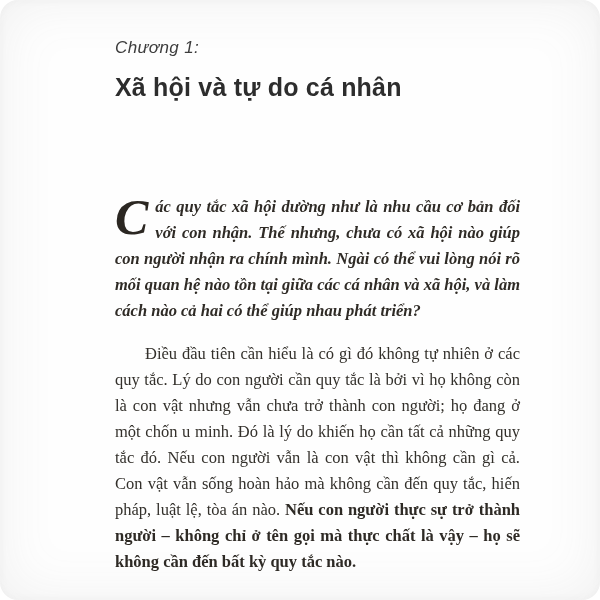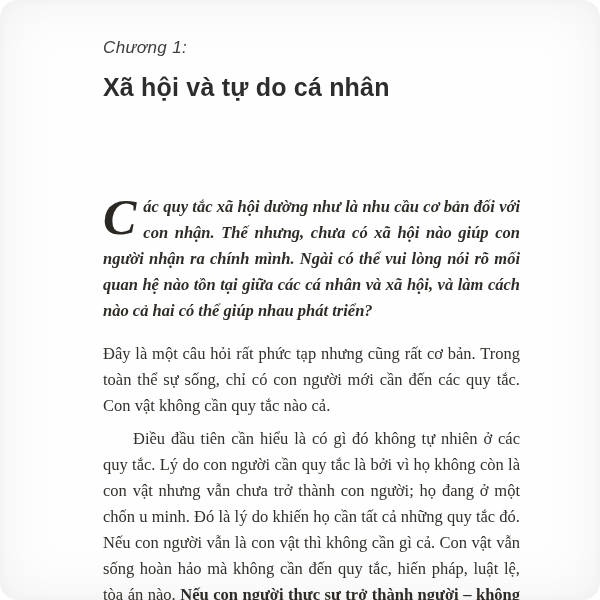--- a/index.html
+++ b/index.html
@@ -7,20 +7,21 @@
     position: relative;
     width: 600px;
     height: 600px;
     background: #fefefe;
     border-radius: 18px;
     box-shadow: inset 0 0 55px rgba(120,120,120,0.10), inset 0 0 8px rgba(120,120,120,0.06);
     overflow: hidden;
     font-family: "Liberation Serif", serif;
     color: #33302b;
     box-sizing: border-box;
+    padding-left: 12px;
   }
   .content {
     padding: 38px 80px 0 103px;
   }
   .chapter-label {
     font-family: "Liberation Sans", sans-serif;
     font-style: italic;
     font-size: 17px;
     color: #3d3d3d;
     letter-spacing: 0.4px;
@@ -68,20 +69,19 @@
   <div class="content">
 
     <div class="chapter-label">Chương 1:</div>
 
     <h1 class="page-title">Xã hội và tự do cá nhân</h1>
 
     <p class="intro">
       <span class="drop-cap">C</span><span>ác quy tắc xã hội dường như là nhu cầu cơ bản đối với con nhận. Thế nhưng, chưa có xã hội nào giúp con người nhận ra chính mình. Ngài có thể vui lòng nói rõ mối quan hệ nào tồn tại giữa các cá nhân và xã hội, và làm cách nào cả hai có thể giúp nhau phát triển?</span>
     </p>
 
-    <p class="para">Đây là một câu hỏi rất phức tạp nhưng cũng rất cơ bản. Trong toàn thể sự sống, chỉ có con người mới cần đến các quy tắc. Con vật không cần quy tắc nào cả.</p>
 
     <p class="para indent">
       <span>Điều đầu tiên cần hiểu là có gì đó không tự nhiên ở các quy tắc. Lý do con người cần quy tắc là bởi vì họ không còn là con vật nhưng vẫn chưa trở thành con người; họ đang ở một chốn u minh. Đó là lý do khiến họ cần tất cả những quy tắc đó. Nếu con người vẫn là con vật thì không cần gì cả. Con vật vẫn sống hoàn hảo mà không cần đến quy tắc, hiến pháp, luật lệ, tòa án nào. </span><span class="bold-emphasis">Nếu con người thực sự trở thành người – không chỉ ở tên gọi mà thực chất là vậy – họ sẽ không cần đến bất kỳ quy tắc nào.</span>
     </p>
 
   </div>
 </div>
 
 </body></html>

